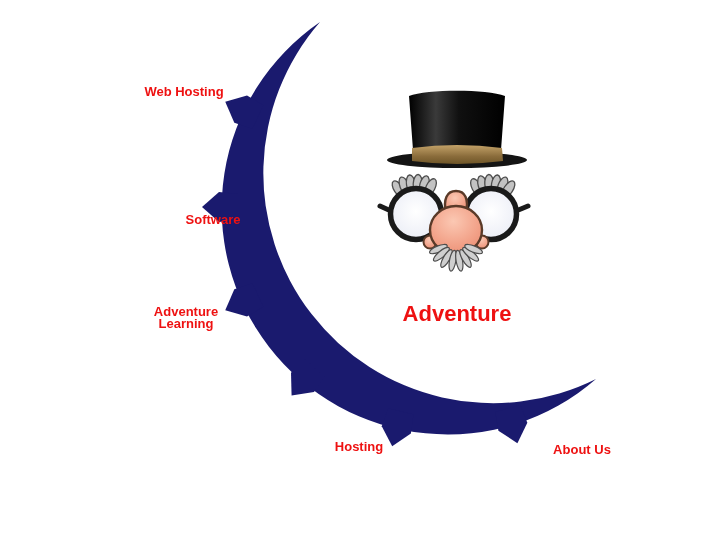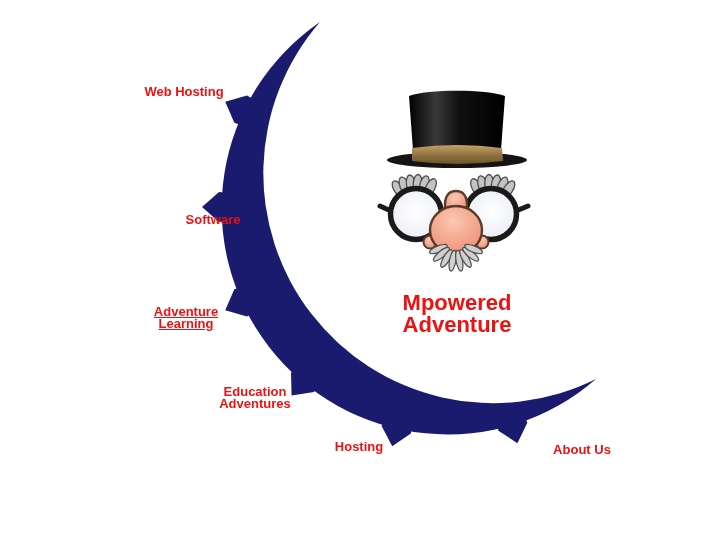--- a/index.html
+++ b/index.html
@@ -21,21 +21,21 @@
     transform:translate(-50%,-50%);
     color:var(--red);
     font-weight:bold;
     font-size:13px;
     line-height:12px;
     text-align:center;
     white-space:nowrap;
     cursor:pointer;
   }
   .nav-label.wrap{white-space:normal;}
-  .nav-label.w-adventure{left:186px;top:318px;width:84px;text-decoration:underline;}
+  .nav-label.w-adventure{left:186px;top:318px;width:84px;}
   .nav-label.w-education{left:255px;top:398px;width:96px;}
   .nav-label.w-webhosting{left:184px;top:92px;}
   .nav-label.w-software{left:169px;top:220px;margin-left:44px;}
   .nav-label.w-puzzles{left:359px;top:447px;}
   .nav-label.w-about{left:582px;top:450px;}
   .brand-title{
     position:absolute;left:457px;top:314px;
     transform:translate(-50%,-50%);
     color:var(--red);
     font-weight:bold;
@@ -133,22 +133,20 @@
         <ellipse cx="465.5" cy="258.5" rx="3.2" ry="10" transform="rotate(-30 465.5 258.5)"></ellipse>
         <ellipse cx="470.6" cy="254.2" rx="3.2" ry="10" transform="rotate(-50 470.6 254.2)"></ellipse>
         <ellipse cx="473.6" cy="249.1" rx="3.2" ry="9.5" transform="rotate(-68 473.6 249.1)"></ellipse>
       </g>
     </g>
   </svg>
 
   <div class="nav-label w-webhosting">Web Hosting</div>
   <div class="nav-label w-software">Software</div>
   <div class="nav-label wrap w-adventure">Adventure Learning</div>
-  <div class="nav-label wrap w-education">Education Adventures</div>
   <div class="nav-label w-puzzles">Hosting</div>
   <div class="nav-label w-about">About Us</div>
 
   <div class="brand-title">
-    <span>Mpowered</span>
     <span>Adventure</span>
   </div>
 
 </div>
 
 </body></html>

